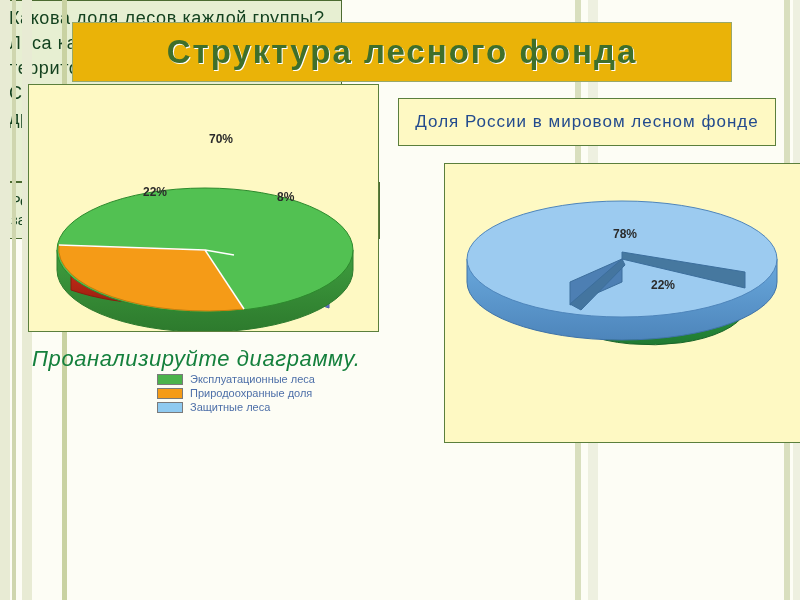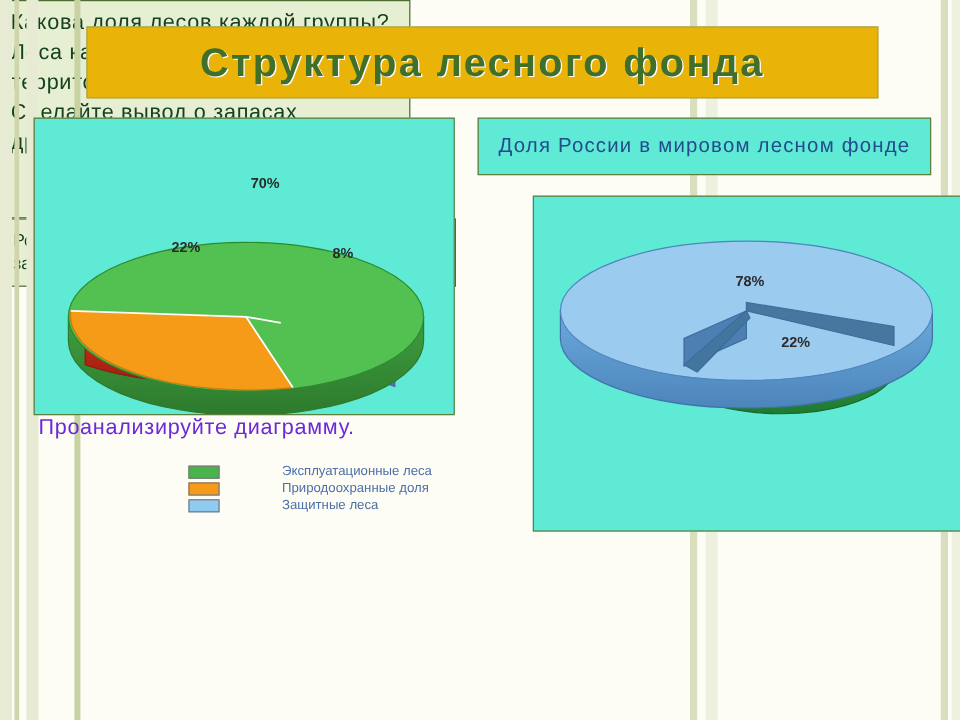--- a/index.html
+++ b/index.html
@@ -54,29 +54,29 @@
     font-weight: bold;
     color: #3f6f2a;
     letter-spacing: 2px;
     text-shadow: 1px 1px 0 #ffffff;
     white-space: nowrap;
   }
 
   
   .panel {
     position: absolute;
-    background: #5eead4;
+    background: #fef9c3;
     border: 1px solid #5b7f3c;
     box-sizing: border-box;
   }
 
   
   #left-chart-panel {
     left: 28px;
-    top: 98px;
+    top: 84px;
     width: 351px;
     height: 248px;
   }
   
   #right-header-panel {
     left: 398px;
     top: 98px;
     width: 378px;
     height: 48px;
     display: flex;
@@ -114,23 +114,24 @@
     line-height: 25px;
     padding: 5px 8px 0 8px;
     letter-spacing: 0.6px;
     white-space: pre-line;
   }
   .prompt-line {
     position: absolute;
     left: 32px;
     top: 346px;
     width: 330px;
-    font-size: 18px;
-    color: #6d28d9;
+    font-size: 22px;
+    color: #15803d;
     letter-spacing: 0.6px;
+    font-style: italic;
   }
   
   #conclusion-panel {
     left: 398px;
     top: 455px;
     width: 378px;
     height: 55px;
     background: #e7efd2;
     border: 1px solid #4c6b31;
     display: flex;
@@ -158,21 +159,20 @@
   .legend-swatch {
     width: 26px;
     height: 11px;
     border: 1px solid #7a7a7a;
     box-sizing: border-box;
   }
   .legend-label {
     font-size: 11px;
     color: #4d6fa8;
     white-space: nowrap;
-    margin-left: 45px;
   }
   #left-legend { left: 128px; top: 288px; }
 
   .pct-label {
     position: absolute;
     font-size: 12px;
     font-weight: bold;
     color: #2b2b2b;
     pointer-events: none;
   }

